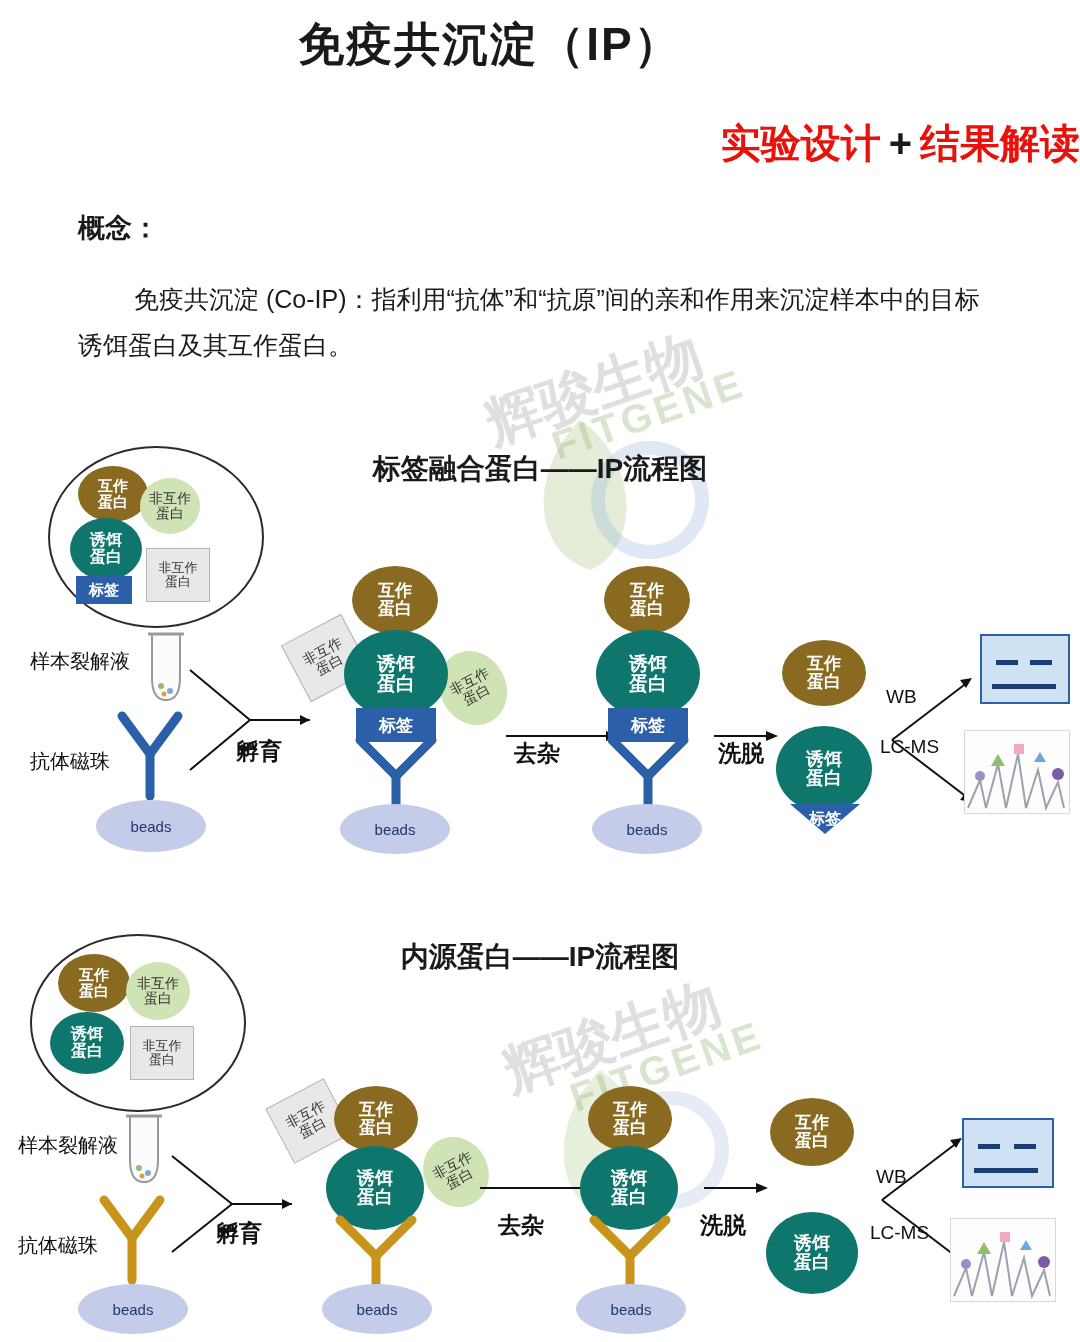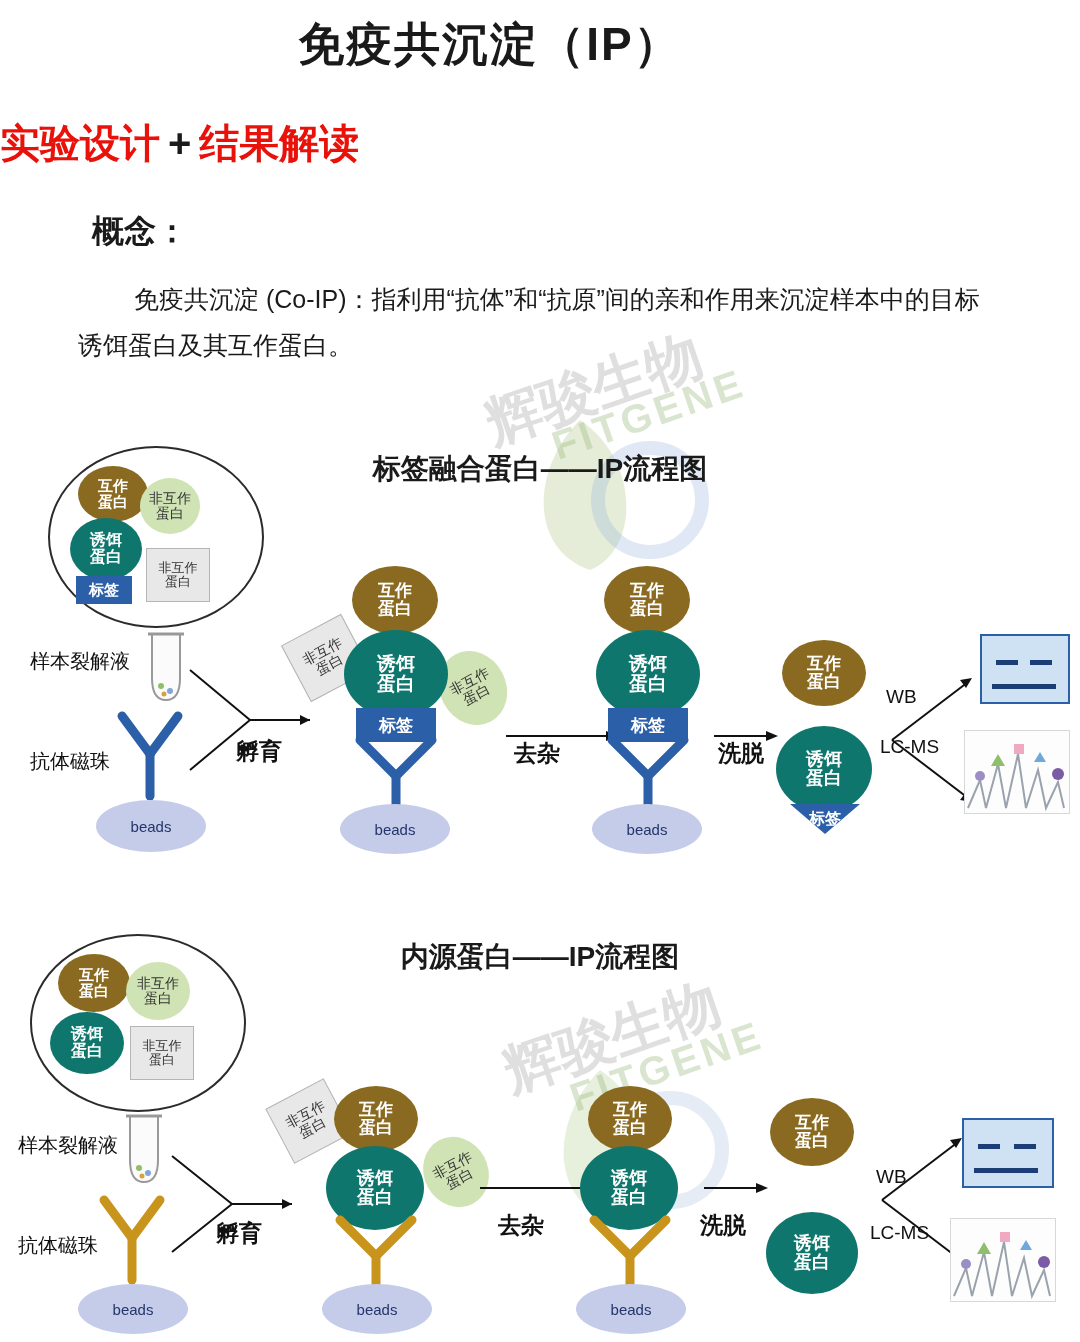--- a/index.html
+++ b/index.html
@@ -25,32 +25,32 @@
     text-align: center;
     font-size: 46px;
     font-weight: bold;
     letter-spacing: 2px;
   }
   .title-sub {
     position: absolute;
     top: 116px;
     left: 0;
     width: 1080px;
-    text-align: left;
+    text-align: right;
     font-size: 40px;
     font-weight: bold;
   }
   .title-sub .red { color: #e8120b; }
   .title-sub .plus { color: #1a1a1a; padding: 0 8px; }
 
   .concept-label {
     position: absolute;
     top: 210px;
-    left: 92px;
-    font-size: 32px;
+    left: 78px;
+    font-size: 27px;
     font-weight: bold;
   }
   .concept-body {
     position: absolute;
     top: 276px;
     left: 78px;
     width: 920px;
     font-size: 25px;
     line-height: 46px;
     text-indent: 56px;

